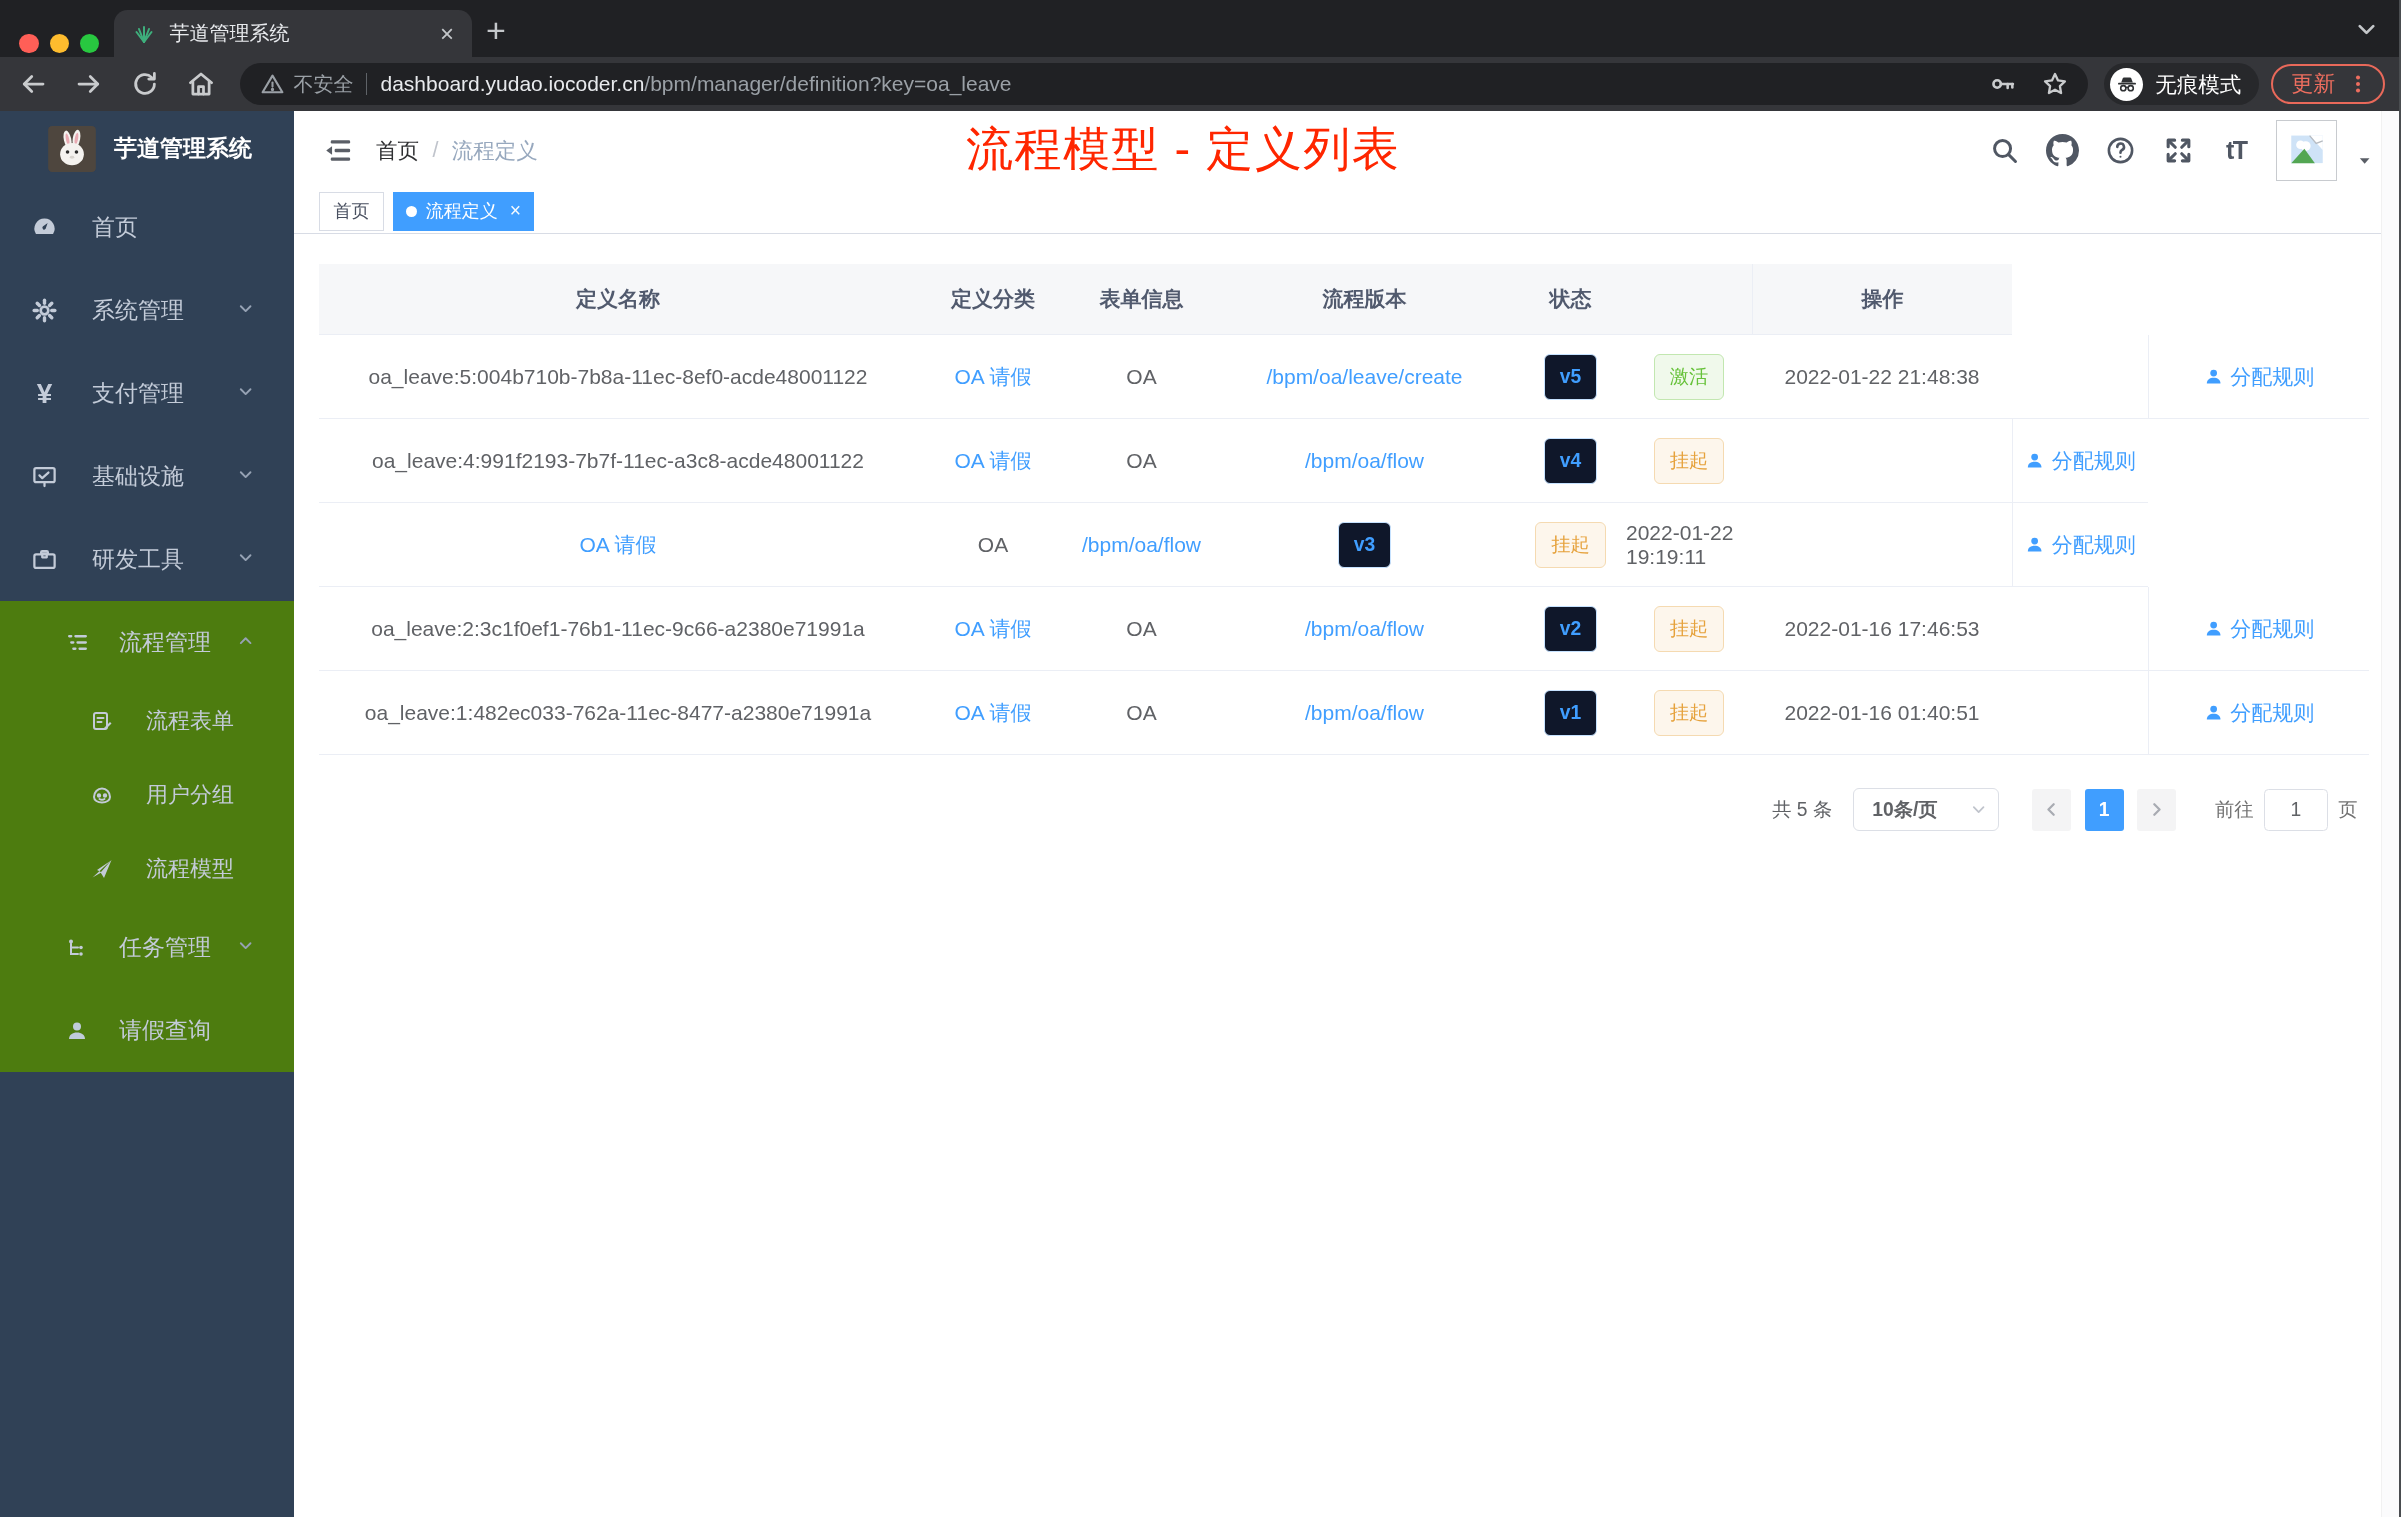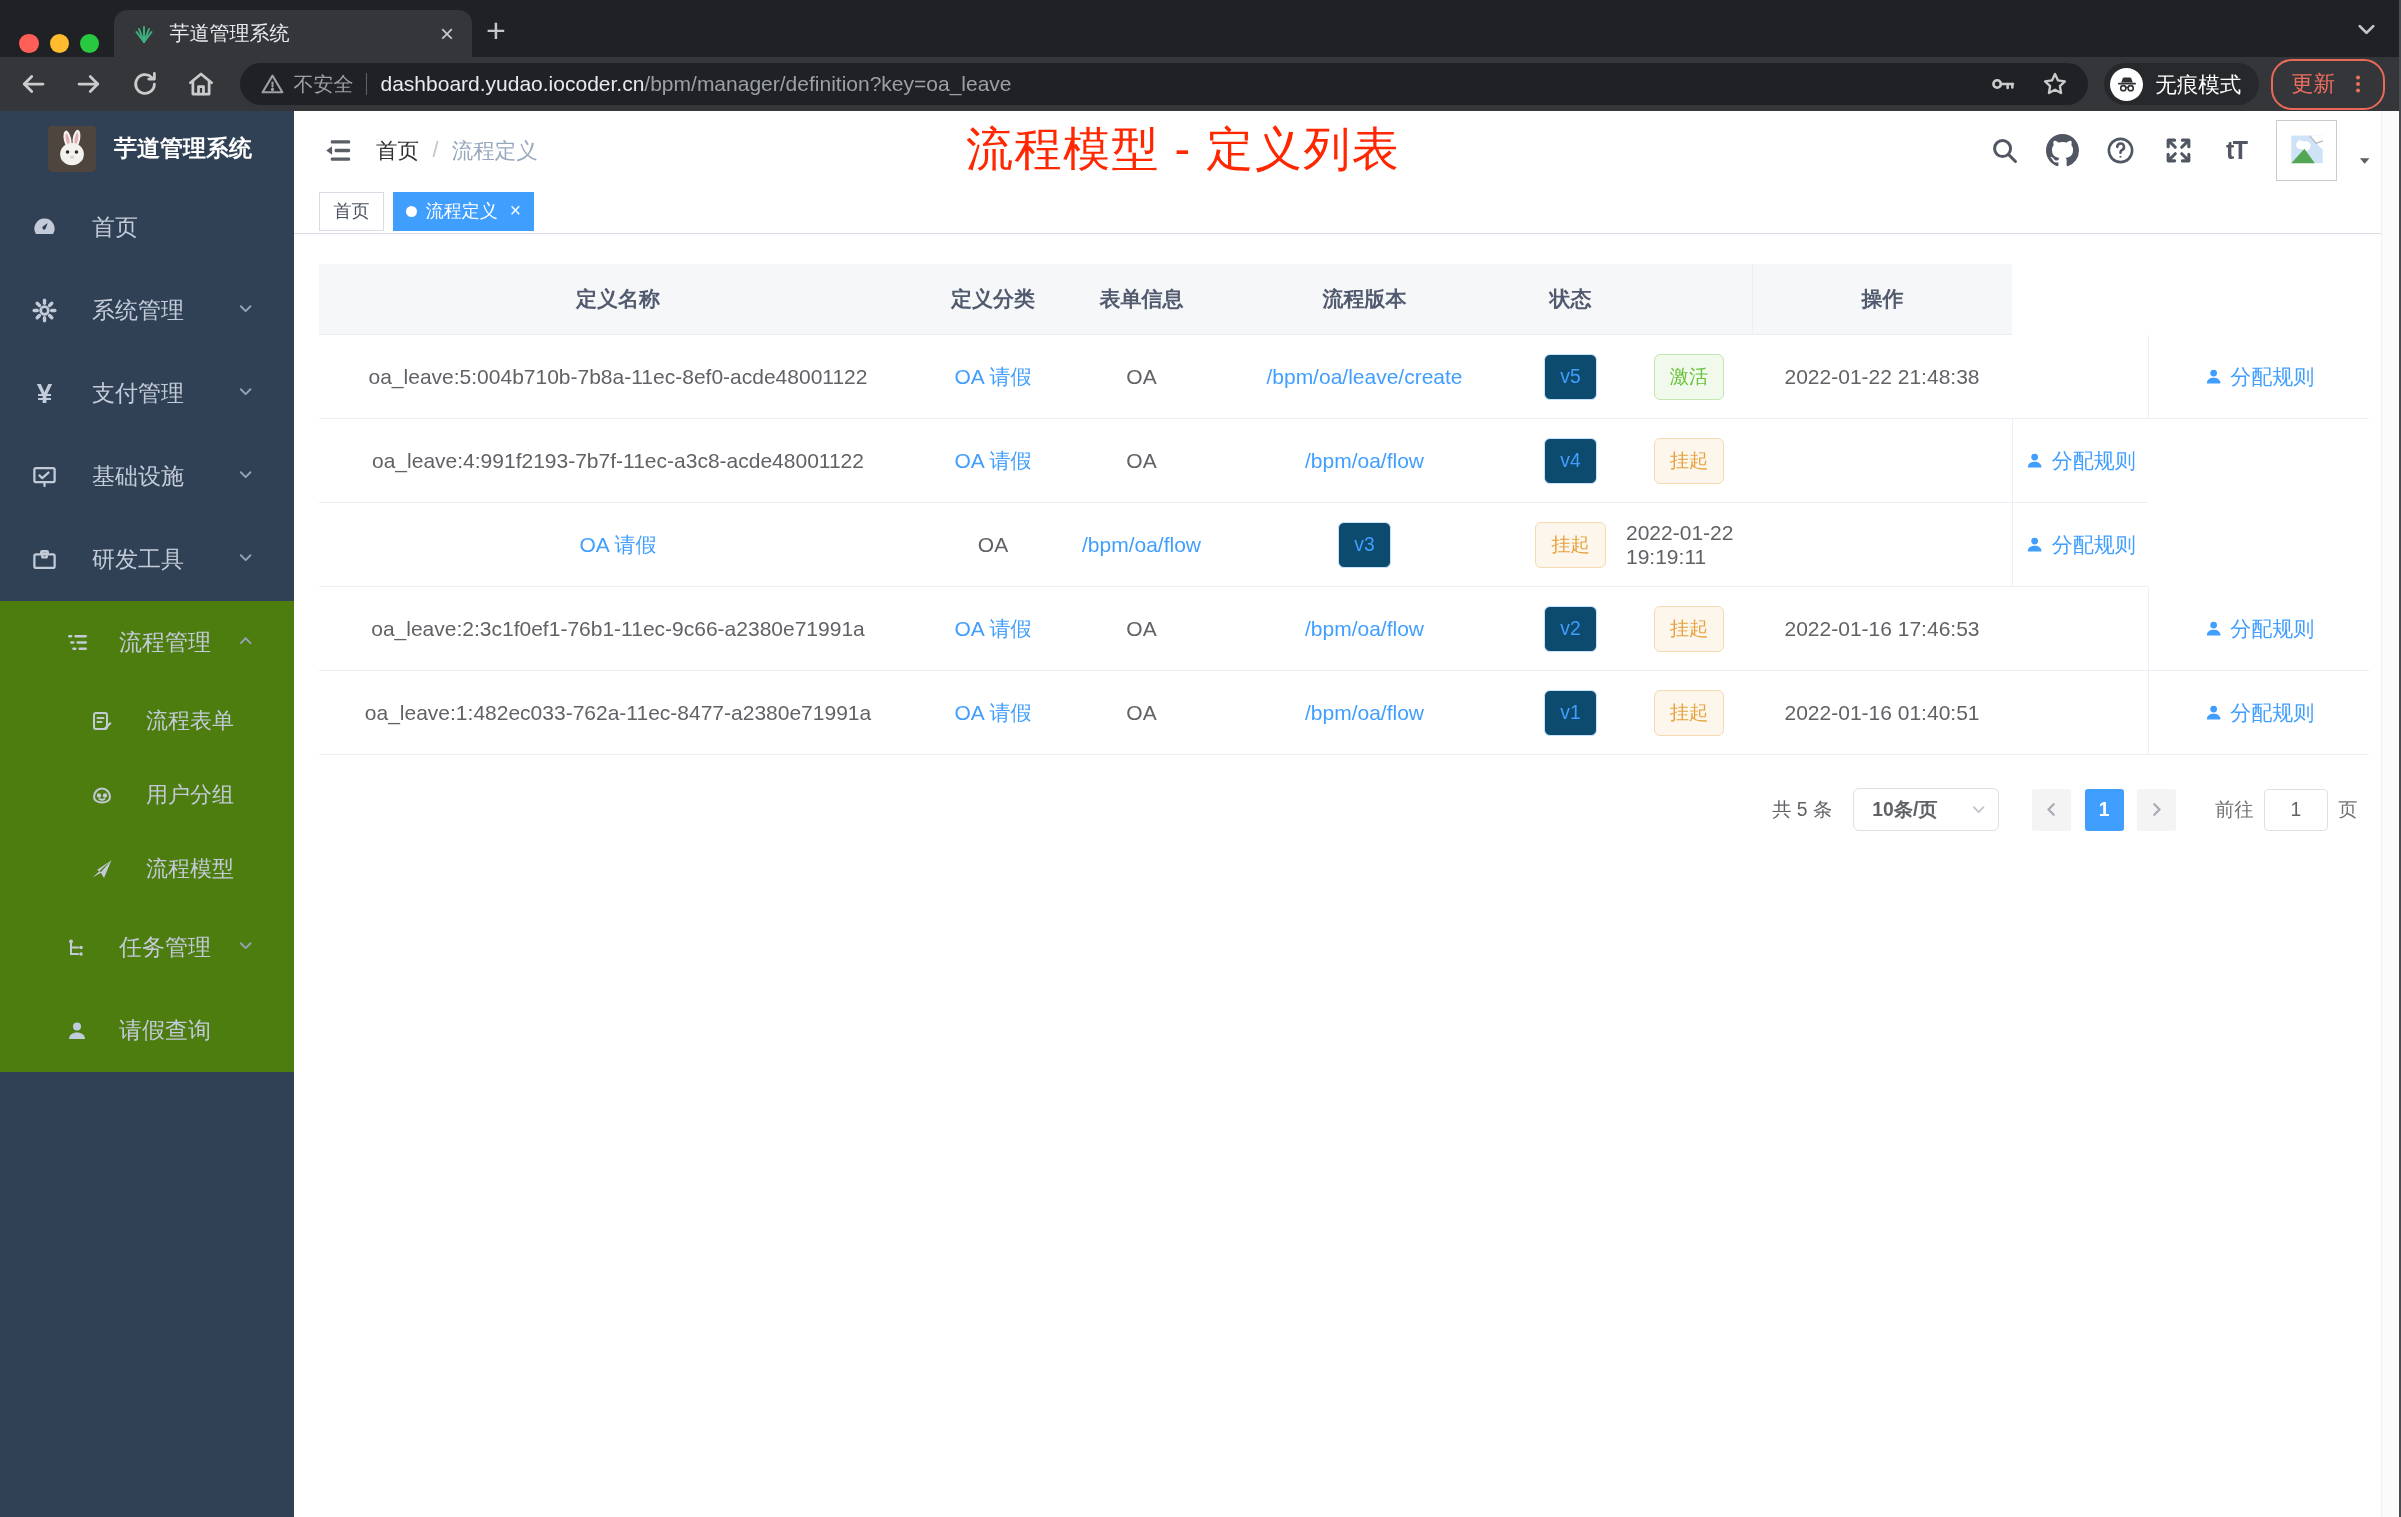--- a/index.html
+++ b/index.html
@@ -26,21 +26,21 @@
   .sec-label { color:#9aa0a6; font-size:20px; margin:0 12px 0 9px; white-space:nowrap; }
   .url-sep { width:1.5px; height:22px; background:#5f6368; margin-right:13.4px; }
   .url-text { font-size:21px; white-space:nowrap; overflow:hidden; flex:1; }
   .url-domain { color:#e8eaed; } .url-path { color:#9aa0a6; }
   .urlbar-right { display:flex; align-items:center; gap:24px; margin-left:15px; }
   .incog { height:42px; background:#27282b; border-radius:21px; display:flex; align-items:center;
            padding:0 18px 0 6px; margin-right:12px; flex:none; }
   .incog-circle { width:33px; height:33px; border-radius:50%; background:#fff; display:flex; align-items:center;
                   justify-content:center; margin-right:12px; }
   .incog-label { color:#fff; font-size:21.5px; white-space:nowrap; }
-  .update-pill { height:51px; border:2.2px solid #e9695a; border-radius:21px; display:flex; align-items:center;
+  .update-pill { height:40px; border:2.2px solid #e9695a; border-radius:21px; display:flex; align-items:center;
                  padding:0 13.4px 0 18px; gap:12px; flex:none; }
   .update-label { color:#ee6e5f; font-size:22px; }
 
   
   .app { display:flex; height:1406px; }
 
   
   .sidebar { width:294px; background:#304156; flex:none; color:#bfcbd9; }
   .logo-row { height:75px; display:flex; align-items:center; padding-left:48px; }
   .logo-img { width:48px; height:46px; border-radius:4.5px; overflow:hidden; flex:none; }
@@ -84,21 +84,21 @@
 
   .content { padding:30px 25px 0 25px; }
   .grid { display:grid; grid-template-columns:598px 152px 145px 301px 111px 126px 260px 136px 221px; width:2049px; }
   .th { height:71px; background:#f6f7f9; display:flex; align-items:center; justify-content:center;
         font-size:21px; font-weight:bold; color:#515a6e; border-bottom:0.7px solid #ebeef5; }
   .td { height:84px; display:flex; align-items:center; justify-content:center; font-size:21px; color:#606266;
         border-bottom:0.7px solid #ebeef5; }
   .fixedcol { border-left:1.5px solid #ebeef5; }
   .link { color:#409eff; text-decoration:none; cursor:pointer; white-space:nowrap; }
   .tag { height:46px; display:inline-flex; align-items:center; padding:0 15px; border-radius:6px; font-size:19.3px; border:0.7px solid; }
-  .tag-version { background:#0c4a6e; border-color:#c6e2ff; color:#409eff; }
+  .tag-version { background:#0f172a; border-color:#c6e2ff; color:#409eff;font-weight:bold; }
   .tag-success { background:#f0f9eb; border-color:#c2e7b0; color:#67c23a; }
   .tag-warning { background:#fdf6ec; border-color:#f5dab1; color:#e6a23c; }
   .action-link { display:inline-flex; align-items:center; gap:7.4px; font-size:21px; }
 
   .pagination { width:2049px; display:flex; align-items:center; justify-content:flex-end; margin-top:33px; }
   .pg-total { font-size:19.3px; color:#606266; margin-right:21px; white-space:nowrap; }
   .pg-select { width:146px; height:43px; border:0.7px solid #dcdfe6; border-radius:6px; display:flex; align-items:center;
                padding:0 10.4px 0 18px; margin-right:33px;font-weight:bold; }
   .pg-select span { font-size:19.3px; color:#606266; flex:1; white-space:nowrap; }
   .pg-btn { width:39px; height:42px; background:#f4f4f5; border-radius:3px; display:flex; align-items:center;

